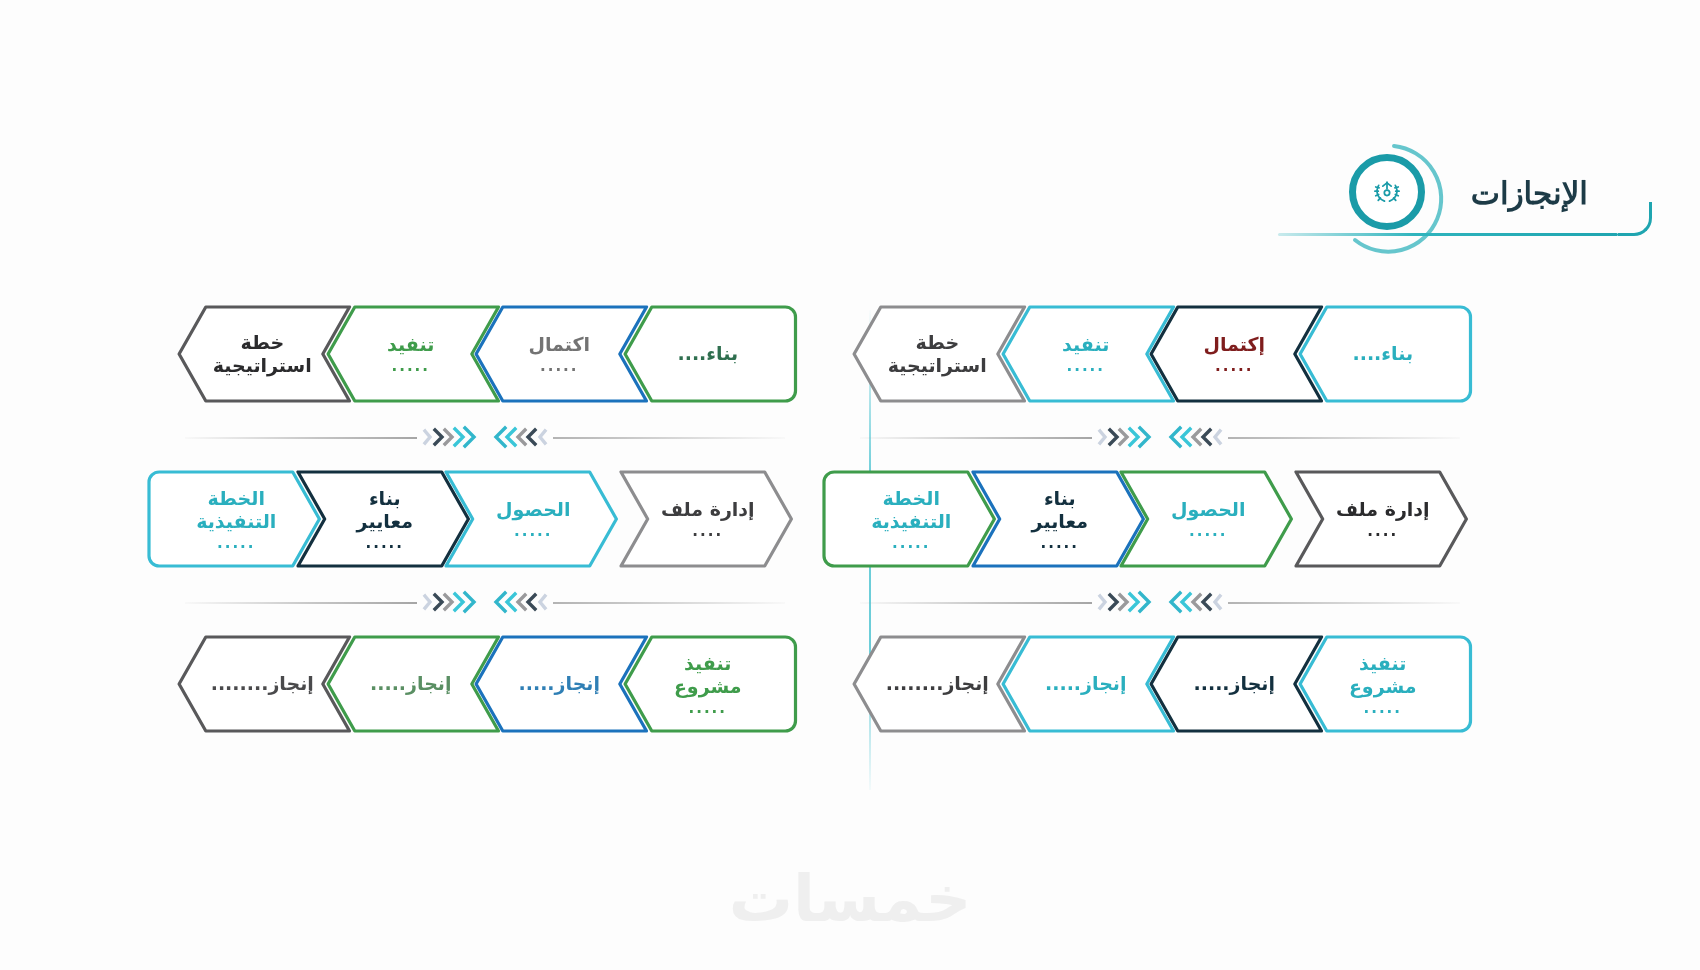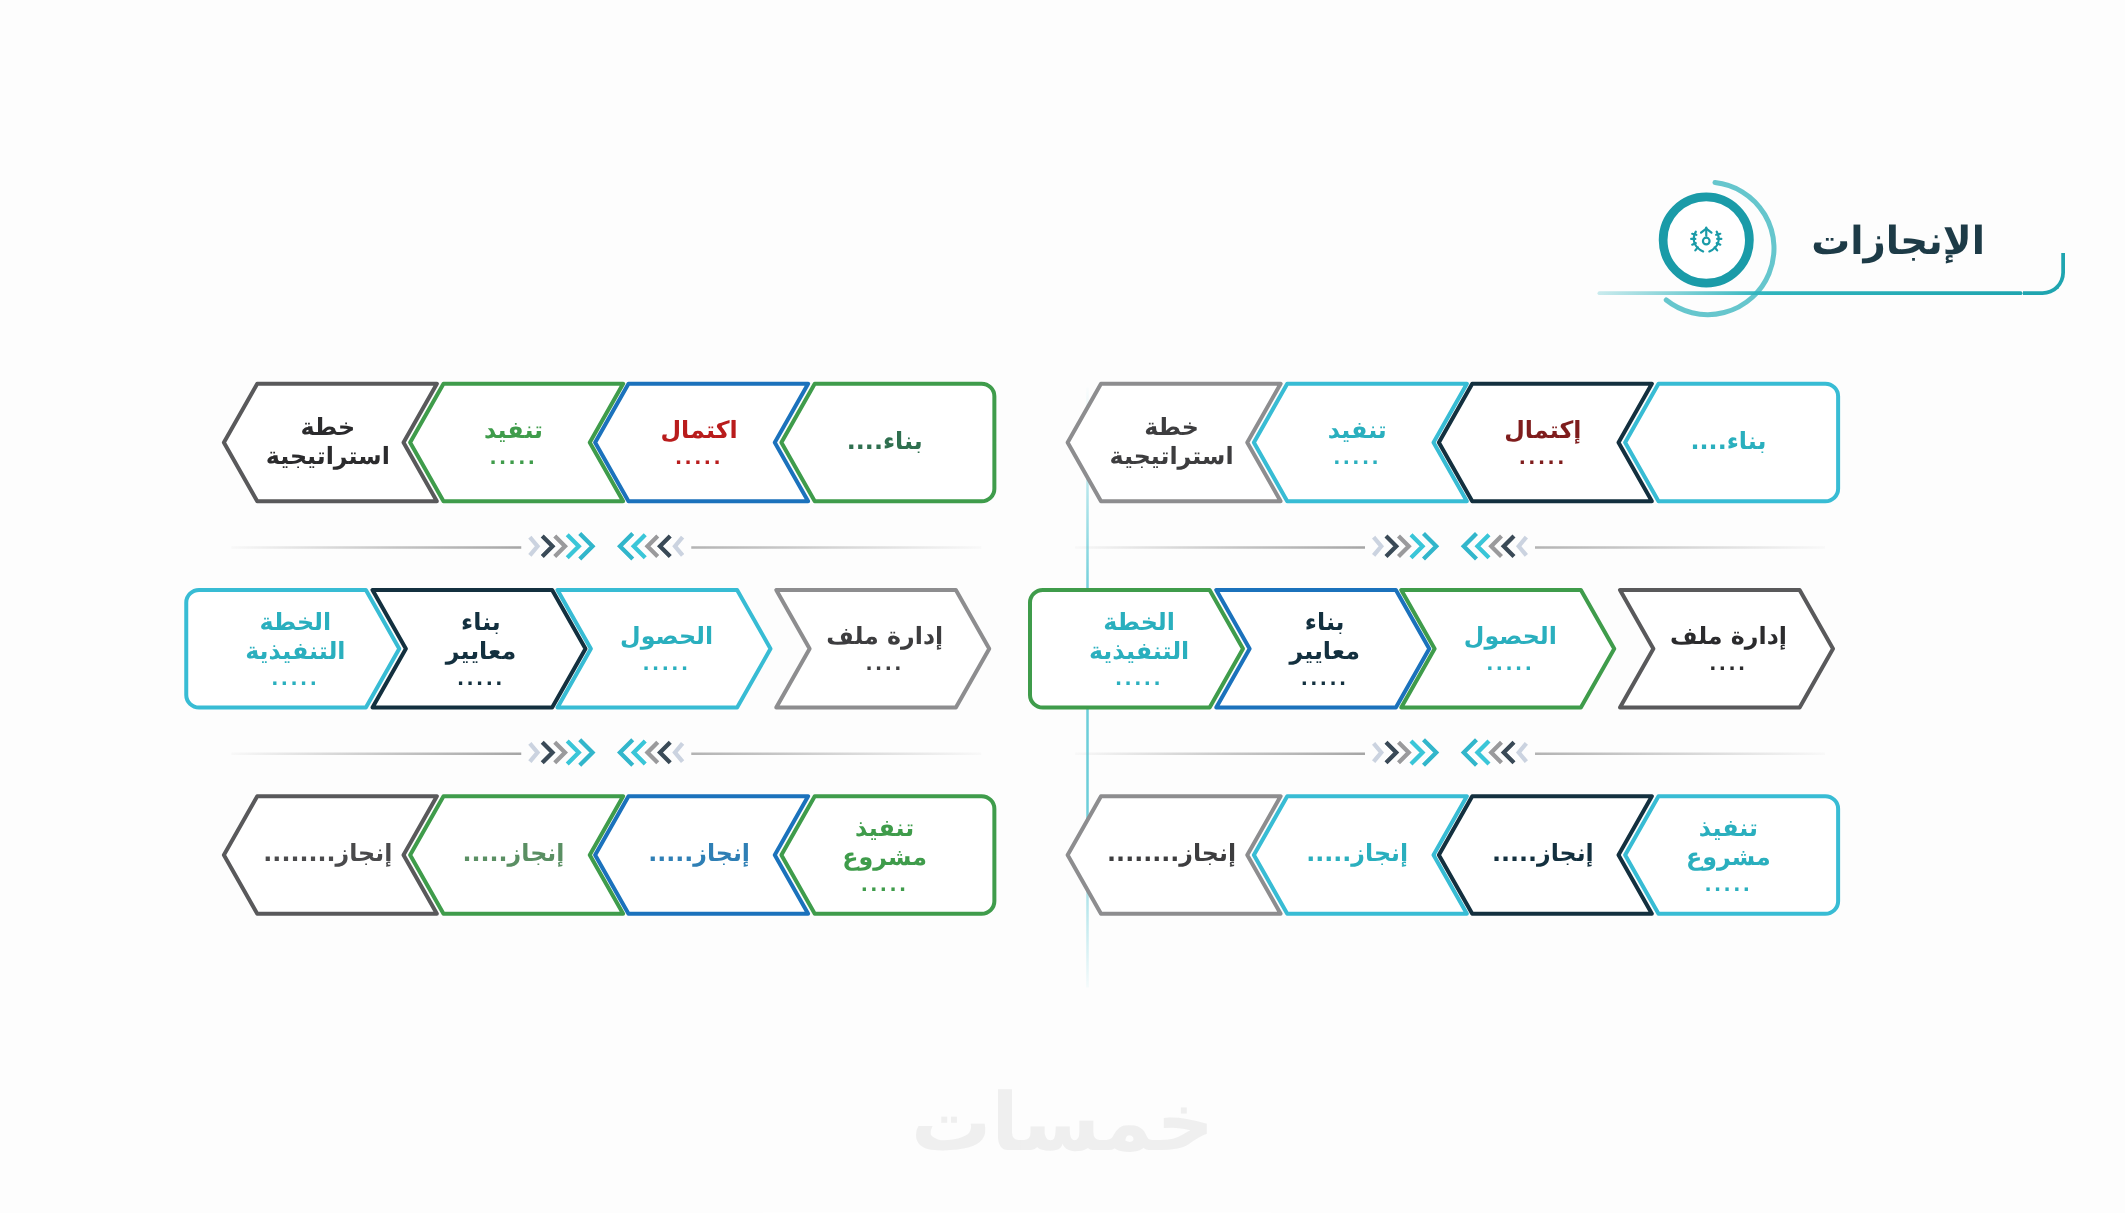--- a/index.html
+++ b/index.html
@@ -19,20 +19,21 @@
 
   
   .header {
     position: absolute;
     top: 140px;
     right: 70px;
     display: flex;
     flex-direction: row-reverse;
     align-items: center;
     gap: 0px;
+    font-family: Liberation Serif, serif;
   }
   .logo-wrap {
     position: relative;
     width: 118px;
     height: 118px;
     flex: 0 0 auto;
   }
   .logo-arc {
     position: absolute;
     inset: 0;
@@ -383,21 +384,21 @@
         <div class="chev">
           <svg viewBox="0 0 170 100" preserveAspectRatio="none">
             <path d="M 160 3 L 30 3 L 4 50 L 30 97 L 160 97 A 10 10 0 0 0 170 87 L 170 13 A 10 10 0 0 0 160 3 Z" fill="#ffffff" stroke="#3f9c4b" stroke-width="3.2" stroke-linejoin="round" vector-effect="non-scaling-stroke"></path>
           </svg>
           <div class="lbl" style="color: rgb(47, 111, 79);">بناء....</div>
         </div>
         <div class="chev">
           <svg viewBox="0 0 170 100" preserveAspectRatio="none">
             <path d="M 170 3 L 30 3 L 4 50 L 30 97 L 170 97 L 144 50 Z" fill="#ffffff" stroke="#1b72bc" stroke-width="3.2" stroke-linejoin="round" vector-effect="non-scaling-stroke"></path>
           </svg>
-          <div class="lbl" style="color: #b91c1c;">اكتمال<span class="dots">.....</span></div>
+          <div class="lbl" style="color: #737373;">اكتمال<span class="dots">.....</span></div>
         </div>
         <div class="chev">
           <svg viewBox="0 0 170 100" preserveAspectRatio="none">
             <path d="M 170 3 L 30 3 L 4 50 L 30 97 L 170 97 L 144 50 Z" fill="#ffffff" stroke="#3f9c4b" stroke-width="3.2" stroke-linejoin="round" vector-effect="non-scaling-stroke"></path>
           </svg>
           <div class="lbl" style="color: rgb(63, 156, 75);">تنفيد<span class="dots">.....</span></div>
         </div>
         <div class="chev" style="margin-left: 0px;">
           <svg viewBox="0 0 170 100" preserveAspectRatio="none">
             <path d="M 170 3 L 30 3 L 4 50 L 30 97 L 170 97 L 144 50 Z" fill="#ffffff" stroke="#59595b" stroke-width="3.2" stroke-linejoin="round" vector-effect="non-scaling-stroke"></path>

